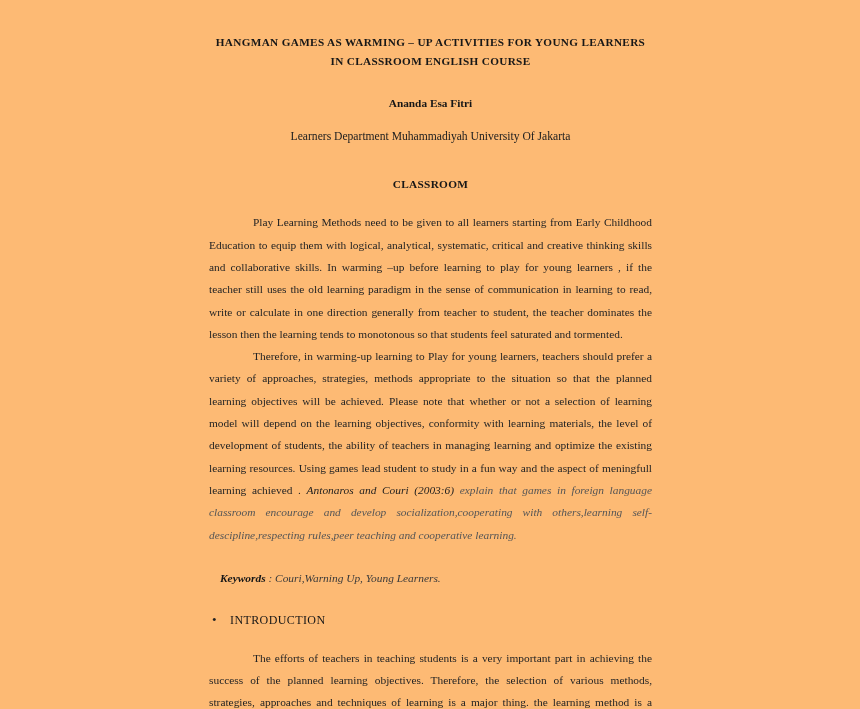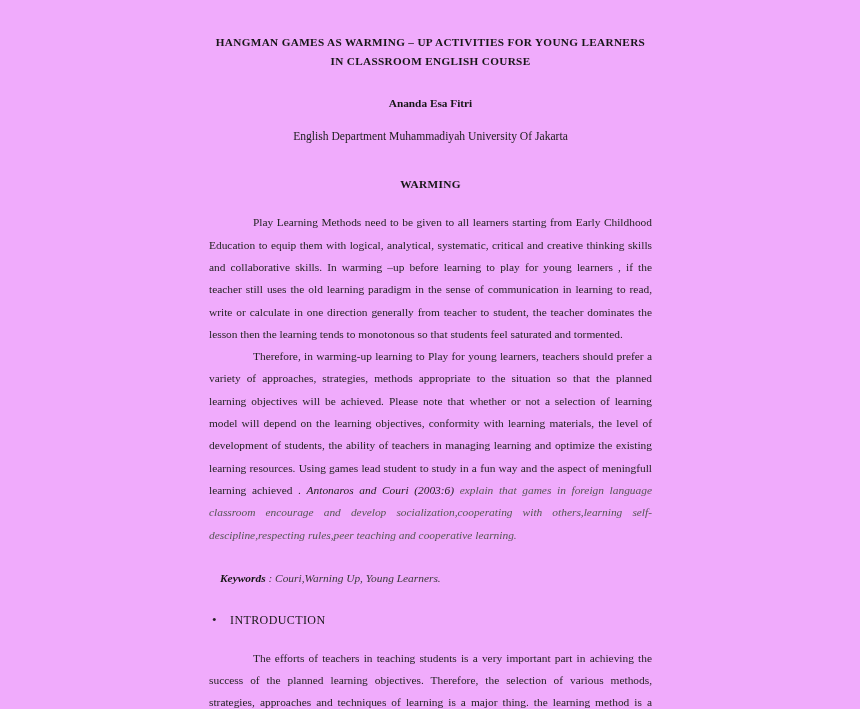--- a/index.html
+++ b/index.html
@@ -13,21 +13,21 @@
     background: #f7f7f7;
     font-family: "Liberation Serif", "DejaVu Serif", serif;
     color: #1a1a1a;
     overflow: hidden;
   }
 
   .page {
     position: relative;
     width: 860px;
     height: 709px;
-    background: #f0abfc;
+    background: #fdba74;
     box-sizing: border-box;
   }
 
   .content {
     position: absolute;
     left: 209px;
     top: 0;
     width: 443px;
   }
 
@@ -163,24 +163,24 @@
 
 <div class="page">
   <div class="content">
 
     <div class="title-block">
       <h1 class="paper-title">HANGMAN GAMES AS WARMING – UP ACTIVITIES FOR YOUNG LEARNERS IN CLASSROOM ENGLISH COURSE</h1>
     </div>
 
     <div class="author-name">Ananda Esa Fitri</div>
 
-    <div class="affiliation">English Department Muhammadiyah University Of Jakarta</div>
-
-
-    <div class="abstract-heading">WARMING</div>
+    <div class="affiliation">Learners Department Muhammadiyah University Of Jakarta</div>
+
+
+    <div class="abstract-heading">CLASSROOM</div>
 
     <div class="abstract-body">
       <p class="para indent-first">Play Learning Methods need to be given to all learners starting from Early Childhood Education to equip them with logical, analytical, systematic, critical and creative thinking skills and collaborative skills. In warming –up before learning to play for young learners , if the teacher still uses the old learning paradigm in the sense of communication in learning to read, write or calculate in one direction generally from teacher to student, the teacher dominates the lesson then the learning tends to monotonous so that students feel saturated and tormented.</p>
       <p class="para indent-first">
         <span>Therefore, in warming-up  learning to Play for young learners, teachers should prefer a variety of approaches, strategies, methods appropriate to the situation so that the planned learning objectives will be achieved. Please note that whether or not a selection of learning model will depend on the learning objectives, conformity with learning materials, the level of development of students, the ability of teachers in managing learning and optimize the existing learning resources. Using games lead student to study in a fun way and the aspect of meningfull learning achieved . </span><span class="cite-bold">Antonaros and Couri (2003:6)</span><span class="cite-italic"> explain that games in foreign language classroom encourage and develop socialization,cooperating with others,learning self-descipline,respecting rules,peer teaching and cooperative learning.</span>
       </p>
     </div>
 
     <div class="keywords-line">
       <span class="kw-label">Keywords</span><span class="kw-value"> : Couri,Warning Up, Young Learners.</span>

